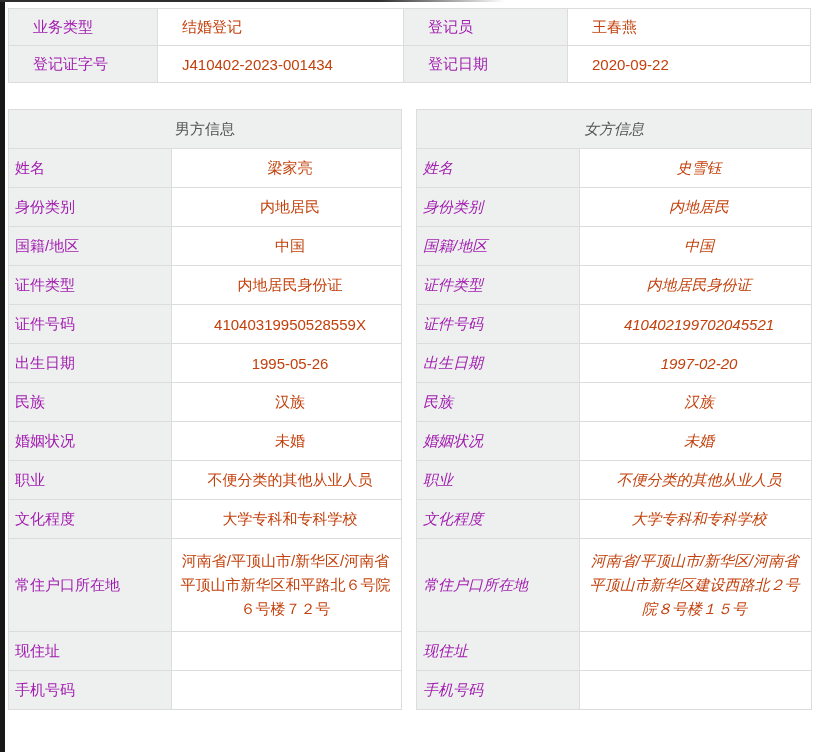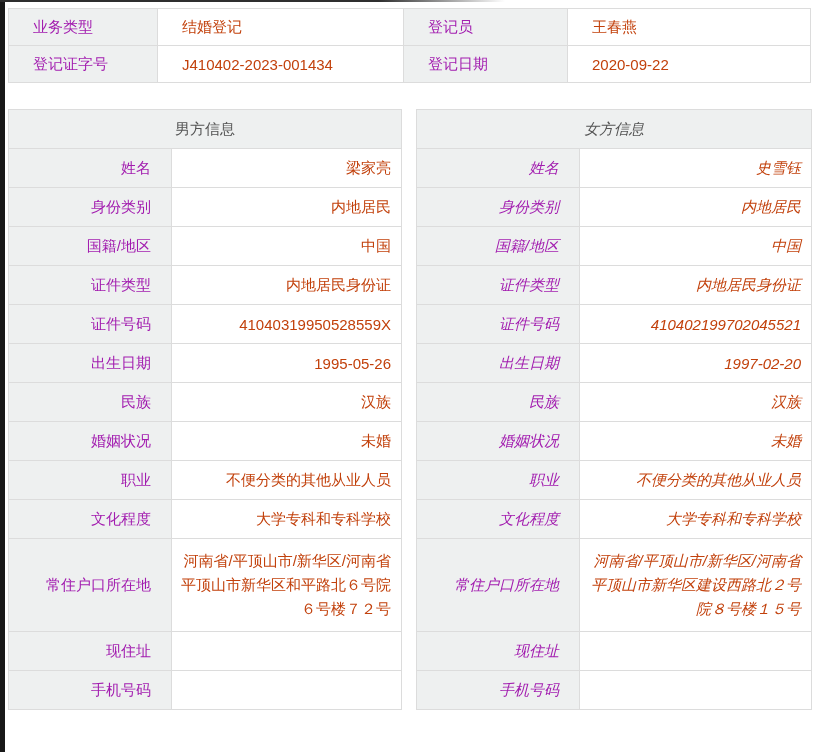--- a/index.html
+++ b/index.html
@@ -19,22 +19,22 @@
   .val{background:#ffffff;color:#c2410c;}
   
   .top-table{width:802px;}
   .top-table td{height:36px;padding:0 6px 0 24px;}
   
   .pair{display:flex;gap:14px;margin-top:26px;}
   .p-table-m{width:393px;}
   .p-table-f{width:395px;font-style:italic;}
   .p-head td{height:32px;text-align:center;background:#eef0f0;color:#545454;padding:0;}
   .p-table-m td,.p-table-f td{height:38px;}
-  .p-table-m .lbl,.p-table-f .lbl{text-align:right;padding:0 20px 0 18px;}
-  .p-table-m .val,.p-table-f .val{text-align:right;padding:0 10px 0 17px;margin-top:26px;}
+  .p-table-m .lbl,.p-table-f .lbl{padding:0 20px 0 6px;}
+  .p-table-m .val,.p-table-f .val{text-align:center;padding:0 10px 0 17px;margin-top:26px;}
   tr.addr .val{line-height:24px;padding-top:10px;padding-bottom:10px;height:auto;padding-left:8px;}
   tr.addr .lbl{height:auto;}
 </style>
 </head>
 <body>
 
 <div class="edge-left"></div>
 <div class="edge-top"></div>
 
 <div class="content">

